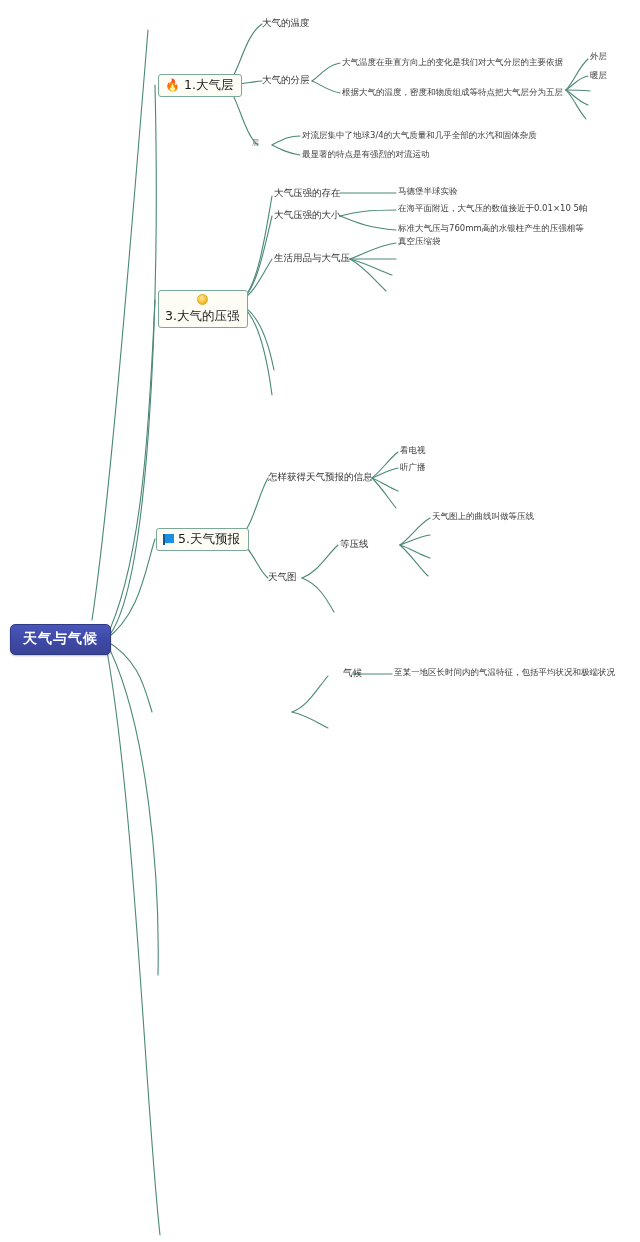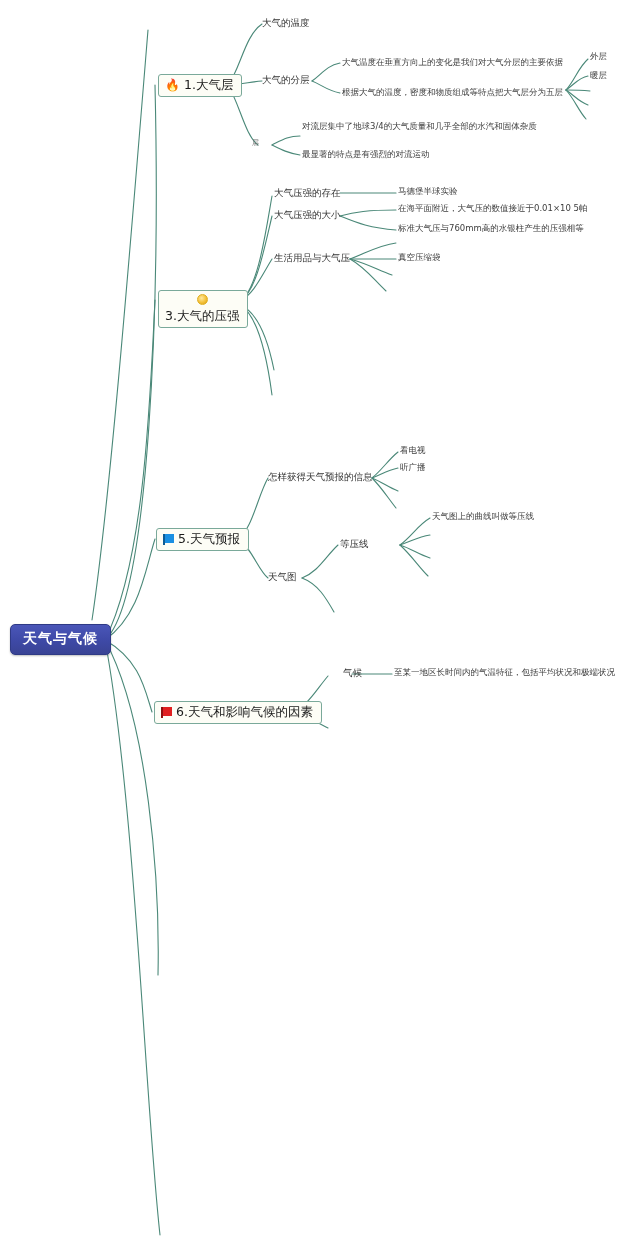--- a/index.html
+++ b/index.html
@@ -212,52 +212,48 @@
   <div class="sub lvl2" style="left:262px; top:18px;">大气的温度</div>
   <div class="sub lvl2" style="left:262px; top:75px;">大气的分层</div>
   <div class="sub tiny" style="left:252px; top:140px;">层</div>
 
   <div class="sub lvl3" style="left:342px; top:58px;">大气温度在垂直方向上的变化是我们对大气分层的主要依据</div>
   <div class="sub lvl3" style="left:342px; top:88px;">根据大气的温度，密度和物质组成等特点把大气层分为五层</div>
 
   <div class="sub lvl4" style="left:590px; top:52px;">外层</div>
   <div class="sub lvl4" style="left:590px; top:71px;">暖层</div>
 
-  <div class="sub lvl3" style="left:302px; top:122px;">对流层集中了地球3/4的大气质量和几乎全部的水汽和固体杂质</div>
+  <div class="sub lvl3" style="left:302px; top:131px;">对流层集中了地球3/4的大气质量和几乎全部的水汽和固体杂质</div>
   <div class="sub lvl3" style="left:302px; top:150px;">最显著的特点是有强烈的对流运动</div>
 
   <div class="node main-node" style="left:158px; top:290px;flex-direction:column;">
     <span class="ico ico-medal"></span>
     <span>3.大气的压强</span>
   </div>
 
   <div class="sub lvl2" style="left:274px; top:188px;">大气压强的存在</div>
   <div class="sub lvl2" style="left:274px; top:210px;">大气压强的大小</div>
   <div class="sub lvl2" style="left:274px; top:253px;">生活用品与大气压</div>
 
   <div class="sub lvl3" style="left:398px; top:187px;">马德堡半球实验</div>
   <div class="sub lvl3" style="left:398px; top:204px;">在海平面附近，大气压的数值接近于0.01×10 5帕</div>
   <div class="sub lvl3" style="left:398px; top:224px;">标准大气压与760mm高的水银柱产生的压强相等</div>
-  <div class="sub lvl3" style="left:398px; top:237px;margin-top:16px;">真空压缩袋</div>
+  <div class="sub lvl3" style="left:398px; top:237px;">真空压缩袋</div>
 
   <div class="node main-node" style="left:156px; top:528px;">
     <span class="ico-flag-blue"></span>
     <span>5.天气预报</span>
   </div>
 
   <div class="sub lvl2" style="left:268px; top:472px;">怎样获得天气预报的信息</div>
   <div class="sub lvl2" style="left:268px; top:572px;">天气图</div>
 
   <div class="sub lvl3" style="left:400px; top:446px;">看电视</div>
   <div class="sub lvl3" style="left:400px; top:463px;">听广播</div>
 
   <div class="sub lvl2" style="left:340px; top:539px;">等压线</div>
   <div class="sub lvl3" style="left:432px; top:512px;">天气图上的曲线叫做等压线</div>
 
-  <div class="node main-node" style="left:154px; top:701px;">
-    <span class="ico-flag-red"></span>
-    <span>6.天气和影响气候的因素</span>
-  </div>
 
   <div class="sub lvl2" style="left:343px; top:668px;">气候</div>
   <div class="sub lvl3" style="left:394px; top:668px;">至某一地区长时间内的气温特征，包括平均状况和极端状况</div>
 
 </div>
 
 </body></html>

